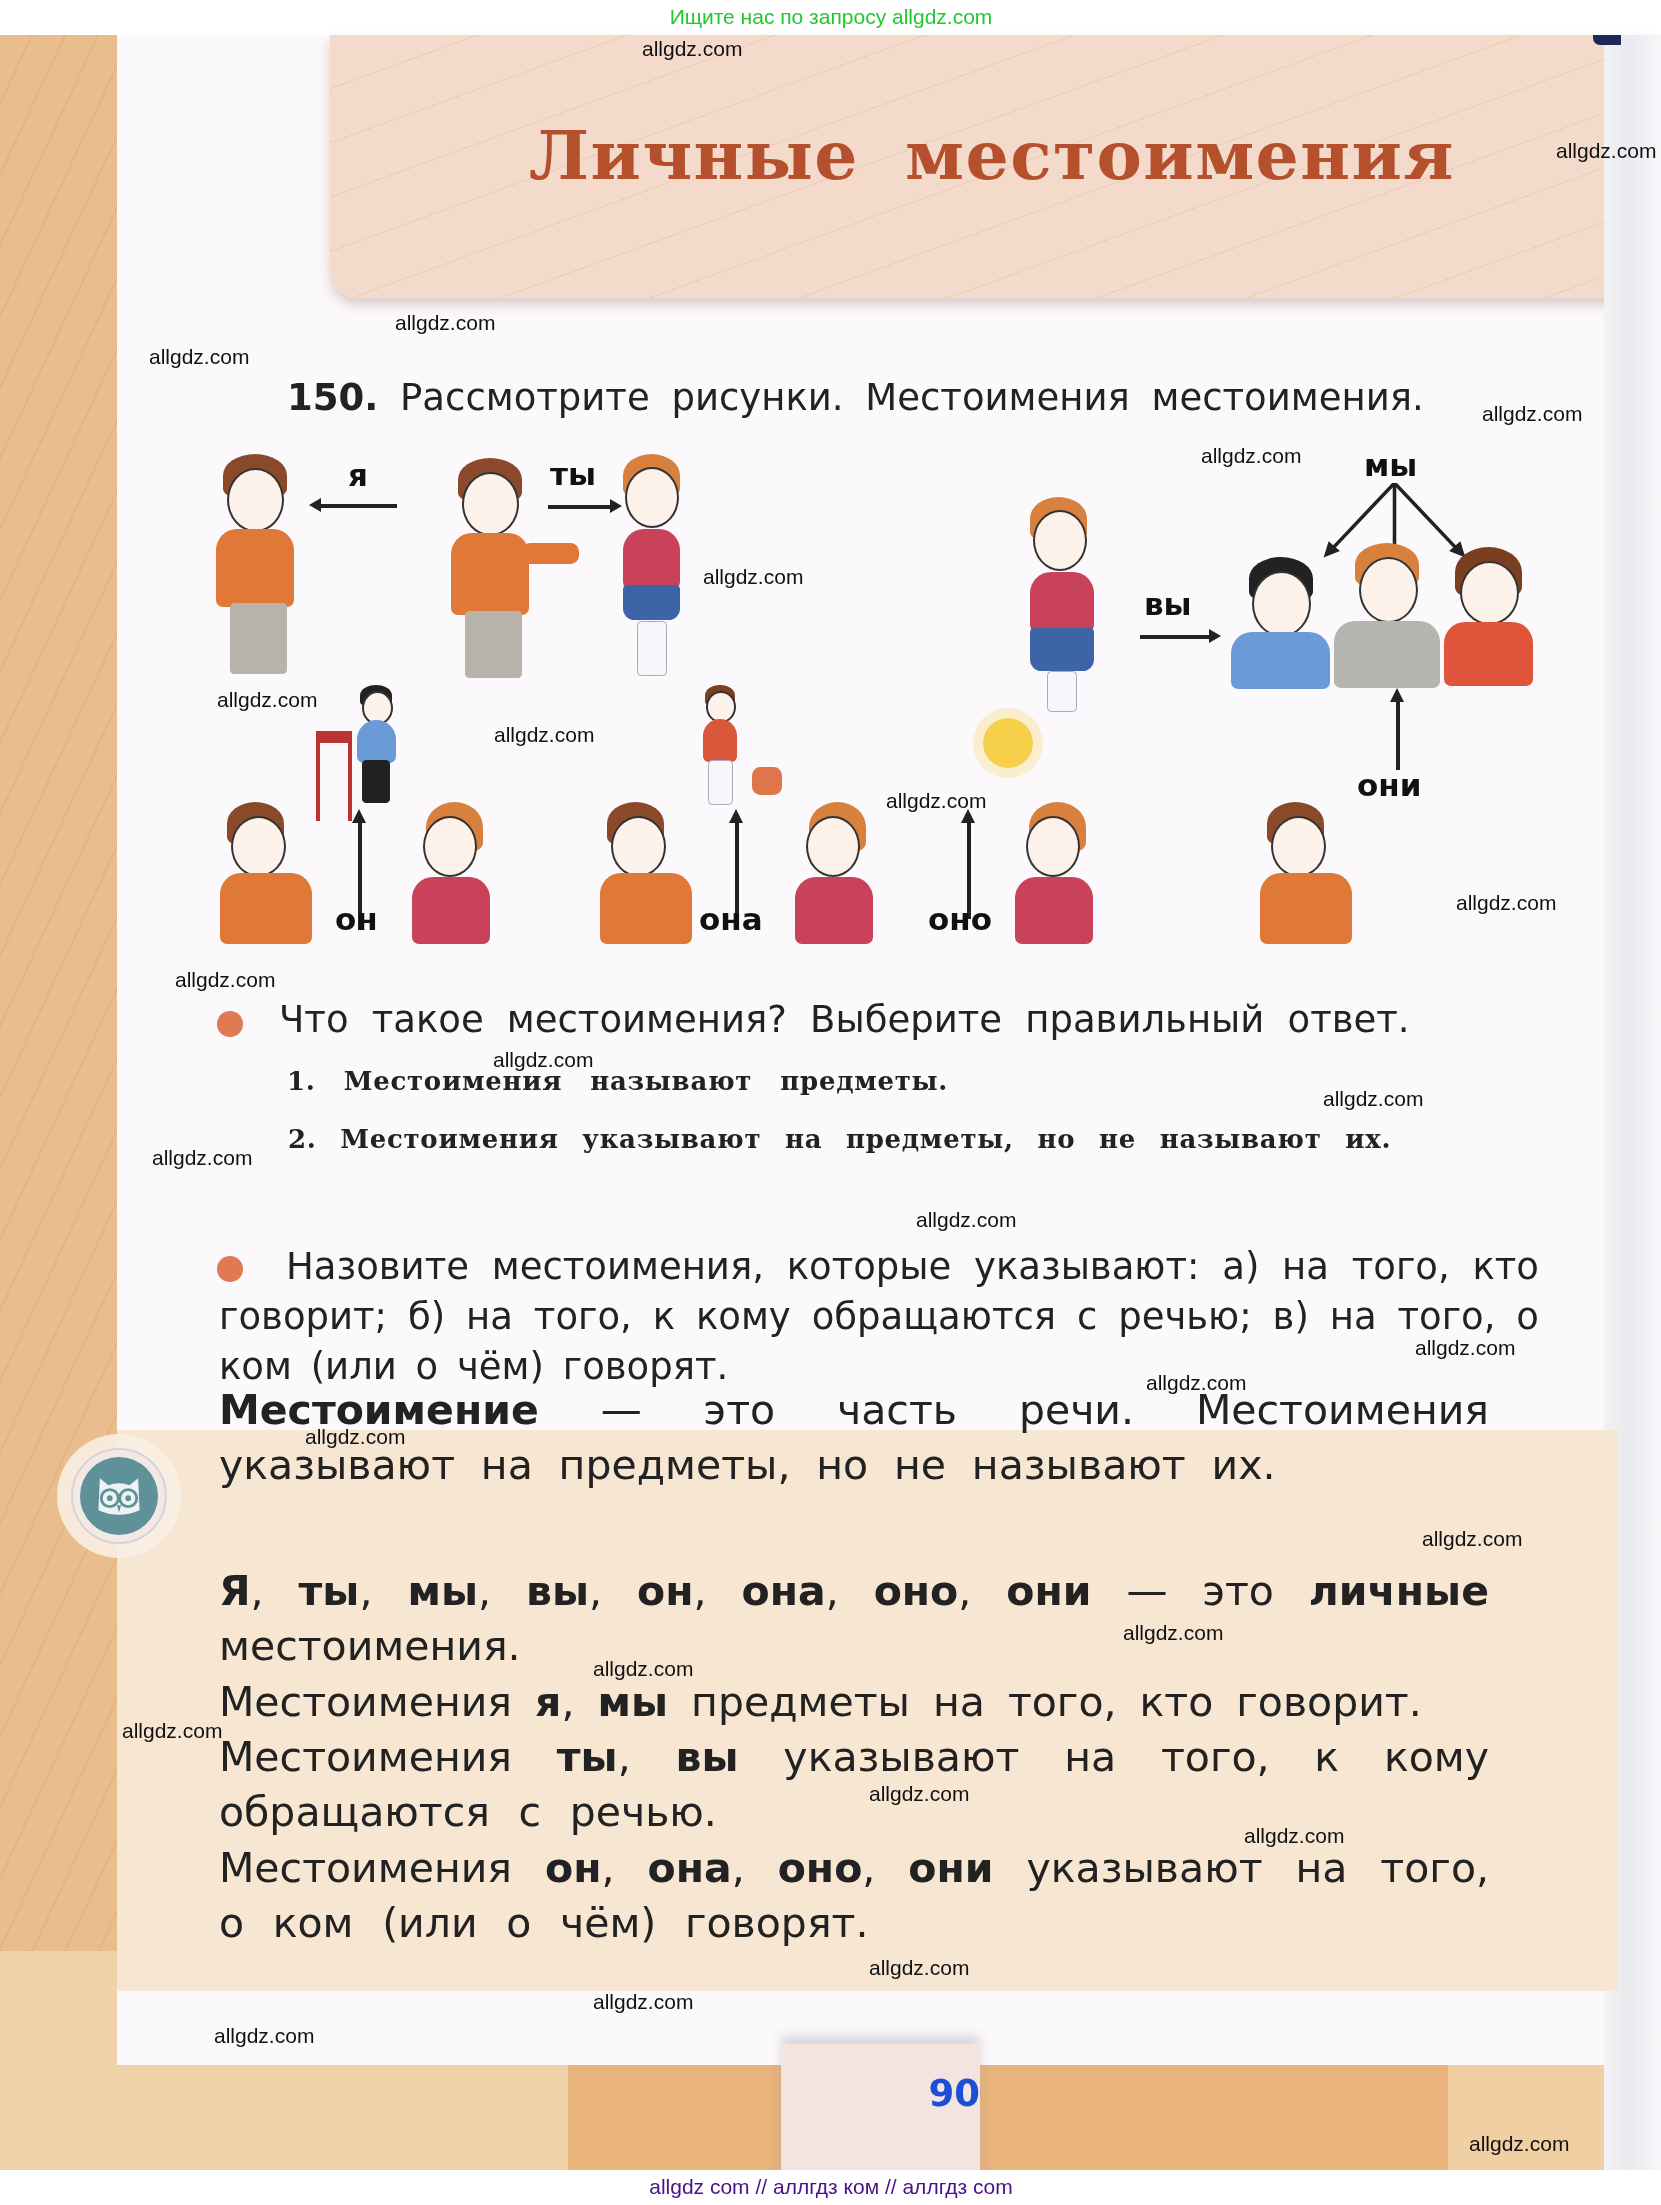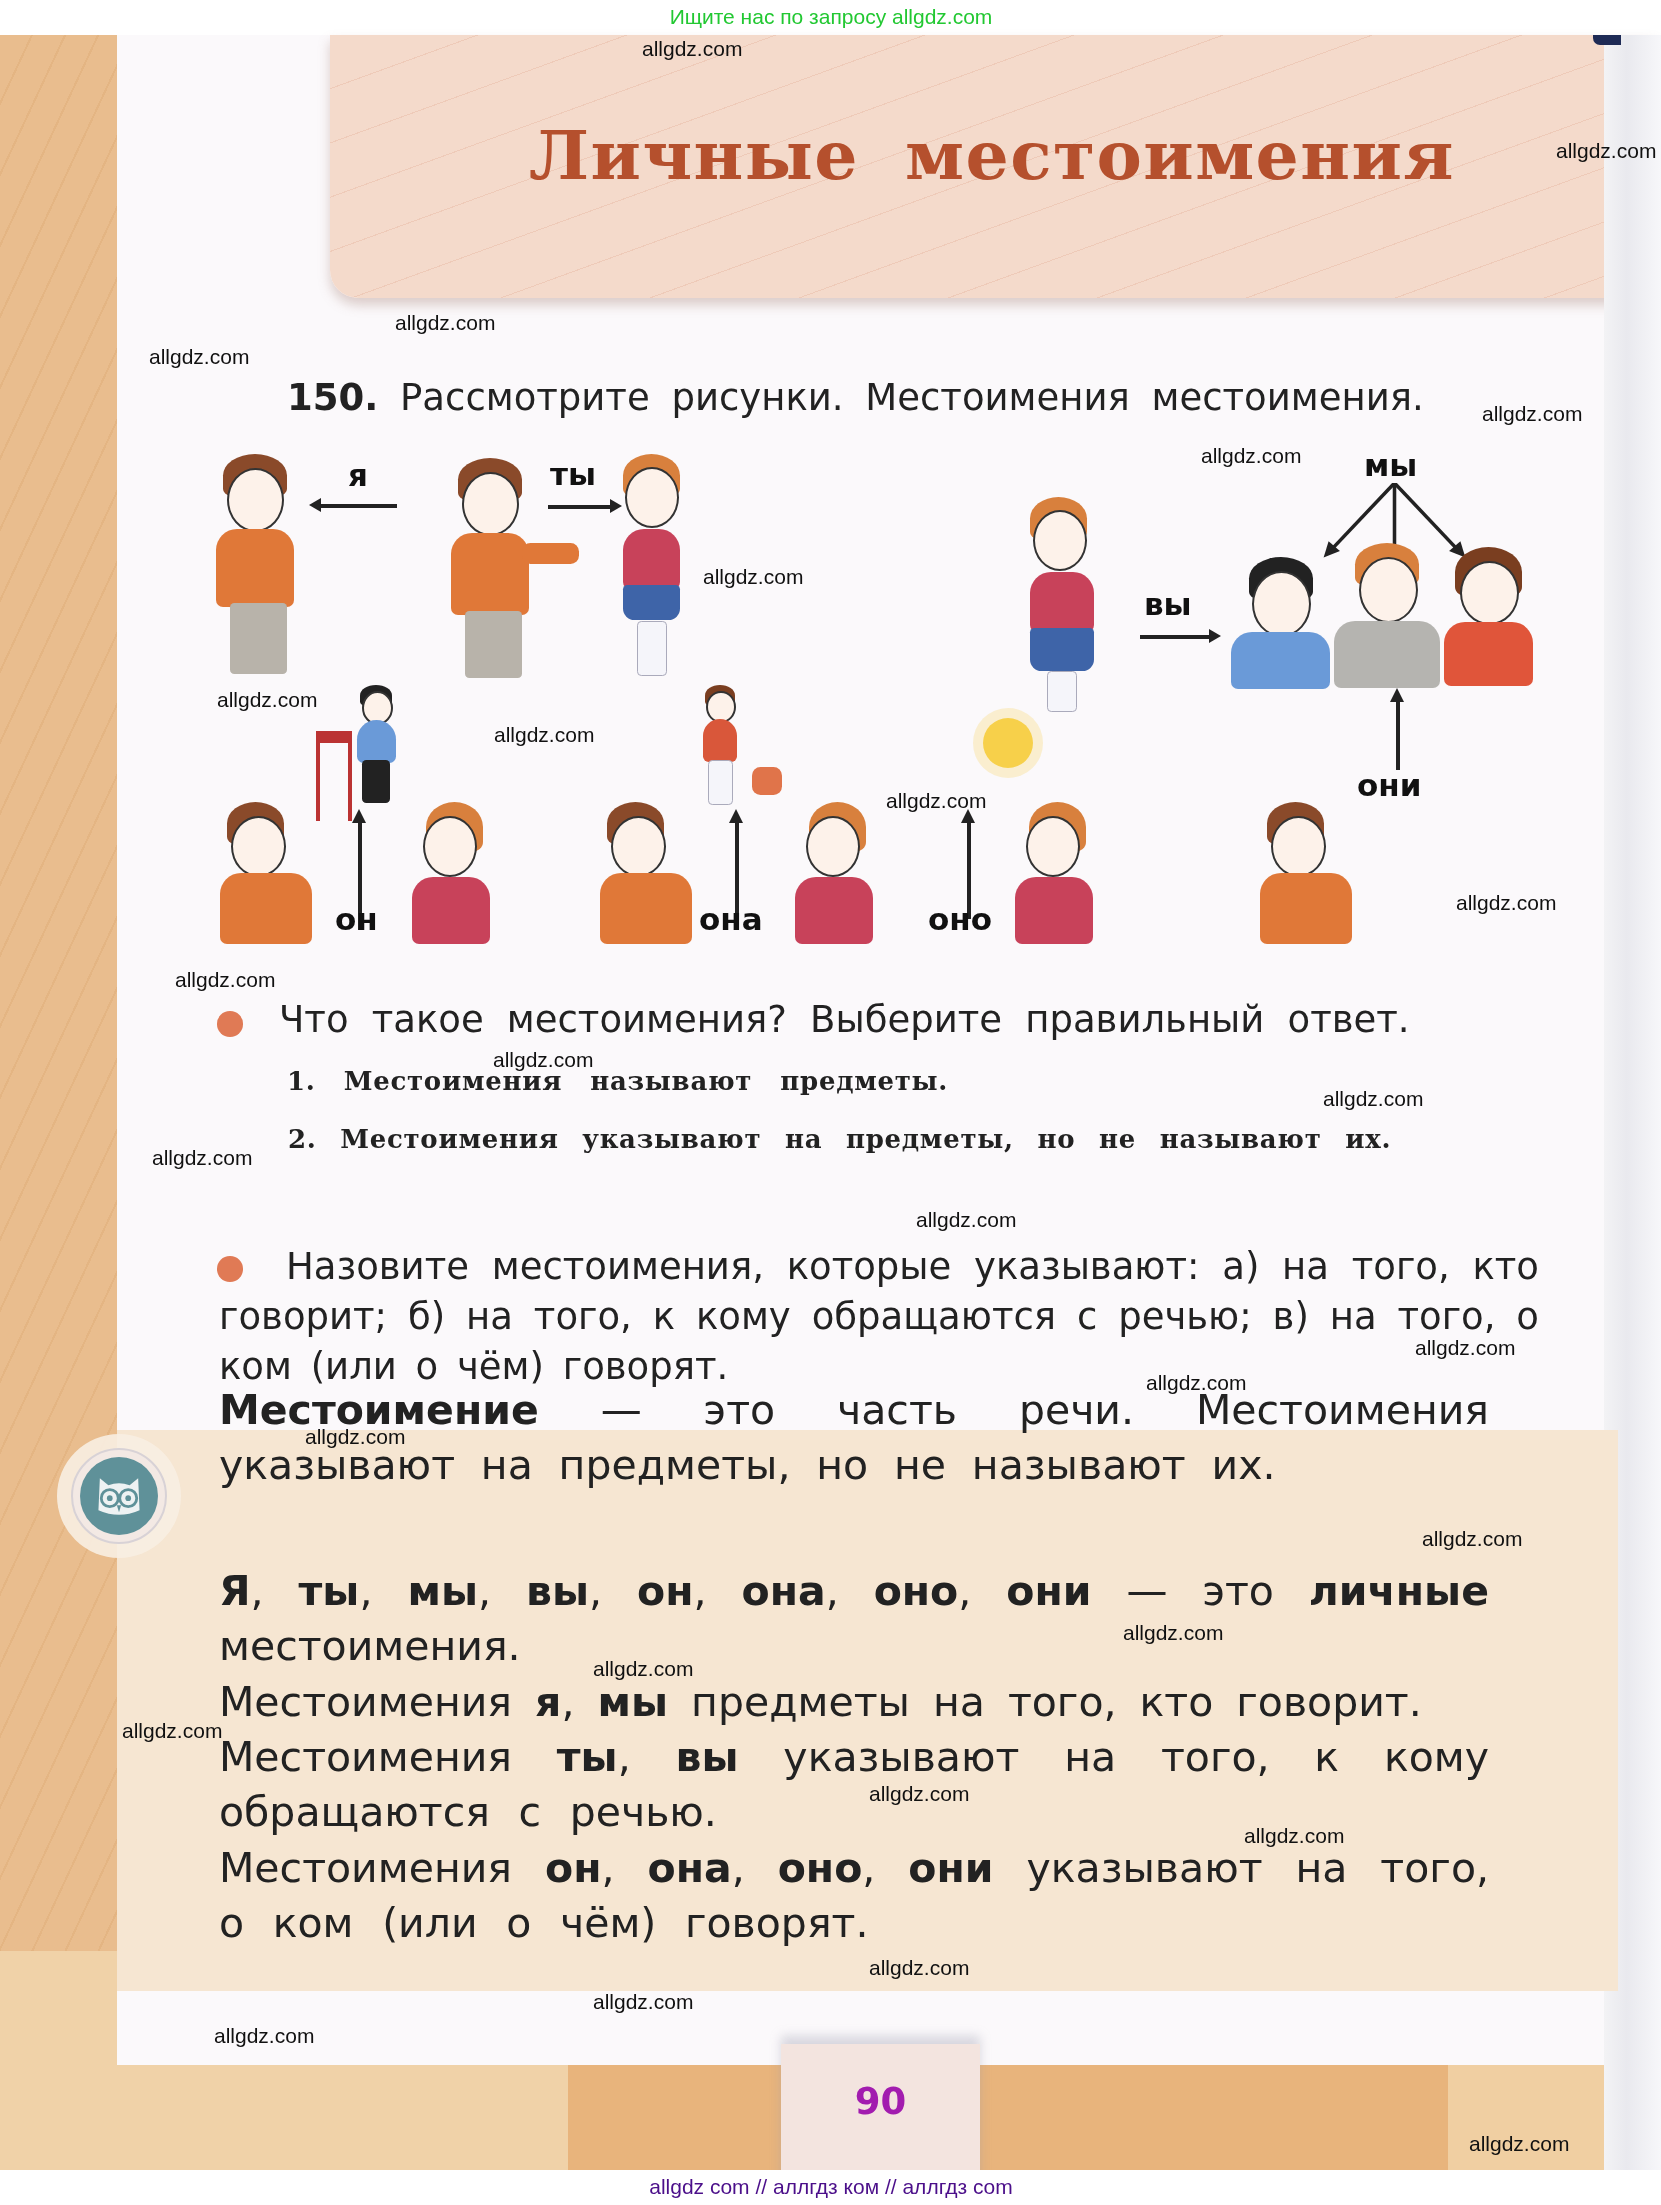--- a/index.html
+++ b/index.html
@@ -114,22 +114,22 @@
     position:absolute; left:219px; width:1270px; font-family:"DejaVu Sans", sans-serif;
     font-size:41px; color:#222; line-height:55px;
   }
   .rule-text b { font-weight:bold; }
 
   .page-tab {
     position:absolute; left:781px; top:2009px; width:199px; height:162px;
     background:#f3e4df; box-shadow:0 -8.5px 10px rgba(150,150,170,0.35);
   }
   .page-num {
-    position:absolute; left:0; top:36px; width:199px; text-align:center;
-    font-family:"DejaVu Sans", sans-serif; font-weight:bold; font-size:37px; color:#a21caf;
+    position:absolute; left:0; top:28px; width:199px; text-align:right;
+    font-family:"DejaVu Sans", sans-serif; font-weight:bold; font-size:37px; color:#1d4ed8;
   }
 </style>
 </head>
 <body>
 
 <div class="top-banner">Ищите нас по запросу allgdz.com</div>
 
 <div class="book">
   <div class="left-strip"></div>
   <div class="bottom-area"></div>

